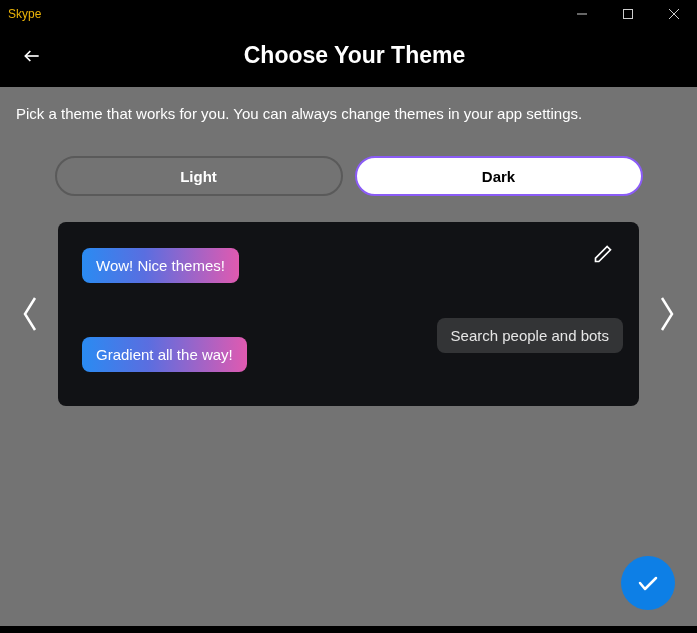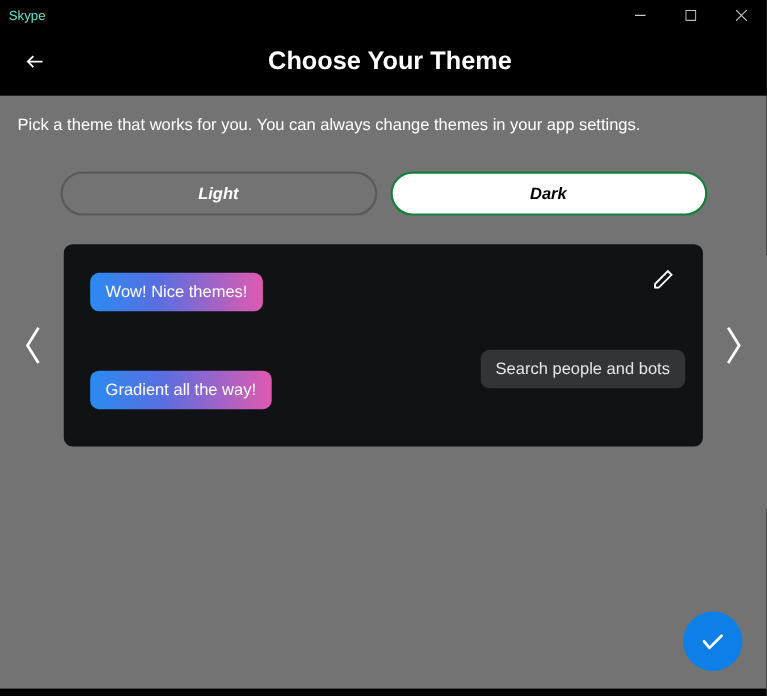--- a/index.html
+++ b/index.html
@@ -12,21 +12,21 @@
     overflow: hidden;
     position: relative;
   }
   .titlebar {
     height: 28px;
     background: #000;
     display: flex;
     align-items: center;
     padding-left: 8px;
     font-size: 12px;
-    color: #5eead4;
+    color: #eab308;
   }
   .titlebar-spacer { flex: 1; }
   .titlebar-btn {
     width: 46px;
     height: 28px;
     display: flex;
     align-items: center;
     justify-content: center;
     color: #ccc;
   }
@@ -70,32 +70,31 @@
   .seg-btn {
     width: 288px;
     height: 40px;
     border-radius: 20px;
     display: flex;
     align-items: center;
     justify-content: center;
     font-size: 15px;
     font-weight: 600;
     cursor: pointer;
-    font-style: italic;
   }
   .seg-light {
     border: 2px solid #5a5a5a;
     background: transparent;
     color: #fff;
     margin-right: 12px;
   }
   .seg-dark {
     background: #fff;
     color: #000;
-    border: 2px solid #15803d;
+    border: 2px solid #8b5cf6;
   }
   .preview-area {
     display: flex;
     align-items: center;
     justify-content: center;
   }
   .nav-arrow {
     color: #fff;
     padding: 0 4px;
     cursor: pointer;

